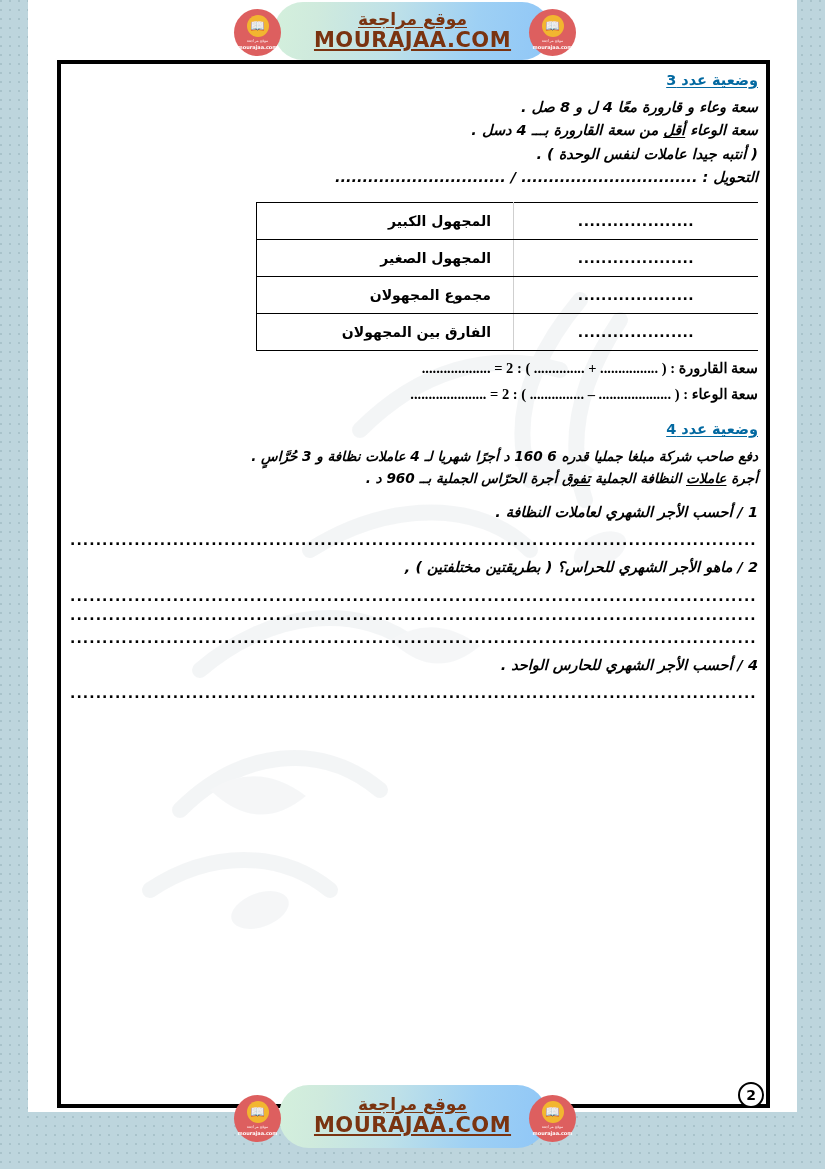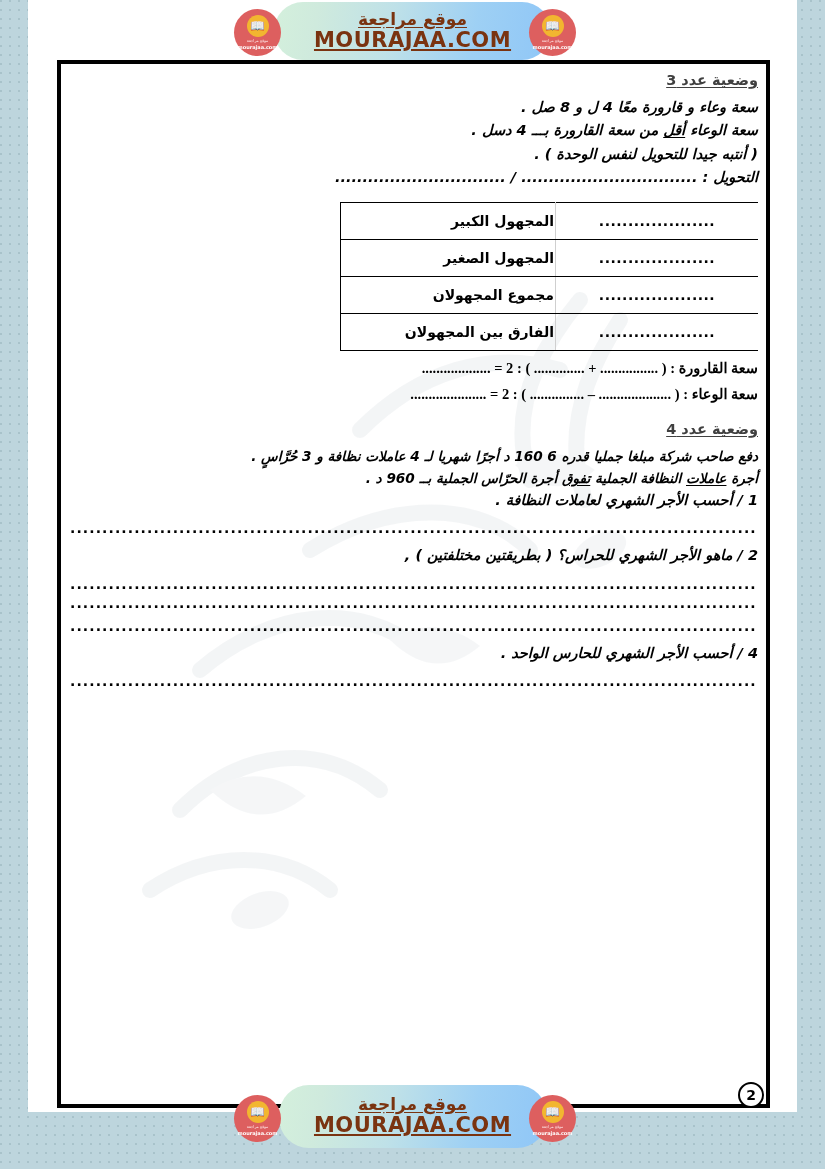--- a/index.html
+++ b/index.html
@@ -160,21 +160,21 @@
     left: 70px;
     top: 72px;
     width: 688px;
     z-index: 6;
     direction: rtl;
     text-align: right;
     color: #000000;
   }
 
   .ex-title {
-    color: #404040;
+    color: #0369a1;
     font-weight: bold;
     font-size: 14.5px;
     text-decoration: underline;
     text-underline-offset: 2px;
     margin: 0 0 8px 0;
     text-align: right;
   }
 
   .line {
     font-size: 14.5px;
@@ -217,21 +217,21 @@
     border-collapse: collapse;
     width: 412px;
     margin-right: 0px;
     margin-left: auto;
     table-layout: fixed;
   }
   table.unknowns td {
     height: 36px;
     font-size: 14px;
     font-weight: bold;
-    padding: 0 1px;
+    padding: 0 22px;
     border-top: 1.6px solid #000;
     border-bottom: 1.6px solid #000;
     vertical-align: middle;
   }
   td.label-cell {
     width: 212px;
     text-align: right;
     border-right: 1.6px solid #000;
     border-left: 1.6px solid #000;
   }
@@ -304,21 +304,21 @@
 <div class="content">
 
   <div class="ex-title">وضعية عدد 3</div>
 
   <p class="line">سعة وعاء و قارورة معًا 4 ل و 8 صل .</p>
 
   <p class="line">
     <span>سعة الوعاء </span><span class="u">أقل</span><span> من سعة القارورة بـــ 4 دسل .</span>
   </p>
 
-  <p class="line">( أنتبه جيدا للتحويل لنفس الوحدة  ) .</p>
+  <p class="line">( أنتبه جيدا عاملات لنفس الوحدة  ) .</p>
 
   <p class="line">
     <span>التحويل :</span>
     <span class="dots">................................</span>
     <span>/</span>
     <span class="dots">...............................</span>
   </p>
 
   <div class="table-wrap">
     <table class="unknowns">
@@ -347,21 +347,21 @@
   <p class="eq-line">سعة الوعاء : ( ....................  –  ............... ) : 2 = .....................</p>
 
   <div class="ex-title" style="margin-top:18px;">وضعية عدد 4</div>
 
   <p class="line small">دفع صاحب شركة مبلغا جمليا قدره 6 160 د أجرًا شهريا لـ 4 عاملات نظافة و 3 حُرَّاسٍ .</p>
 
   <p class="line small">
     <span>أجرة </span><span class="u">عاملات</span><span> النظافة الجملية </span><span class="u">تفوق</span><span> أجرة الحرّاس الجملية بــ 960 د .</span>
   </p>
 
-  <p class="line" style="margin-top:0;">1 / أحسب الأجر الشهري لعاملات النظافة .</p>
+  <p class="line" style="margin-top:12px;">1 / أحسب الأجر الشهري لعاملات النظافة .</p>
   <div class="answer-rule">...................................................................................................................................................</div>
 
   <p class="line">2 / ماهو الأجر الشهري للحراس؟ ( بطريقتين مختلفتين ) ,</p>
   <div class="answer-rule">...................................................................................................................................................</div>
   <div class="answer-rule" style="margin-top:-4px;">...................................................................................................................................................</div>
 
   <div class="answer-rule">...................................................................................................................................................</div>
 
   <p class="line">4 / أحسب الأجر الشهري للحارس الواحد .</p>
   <div class="answer-rule">...................................................................................................................................................</div>

